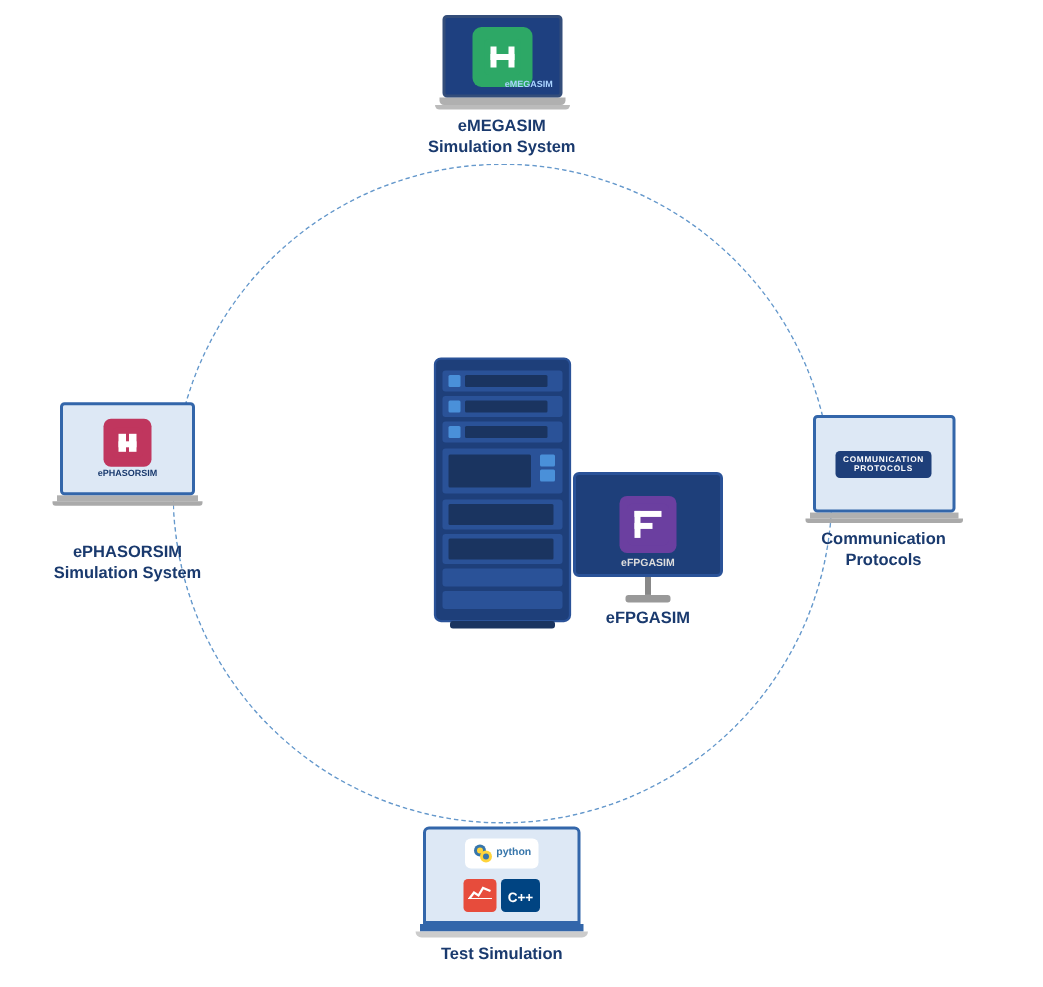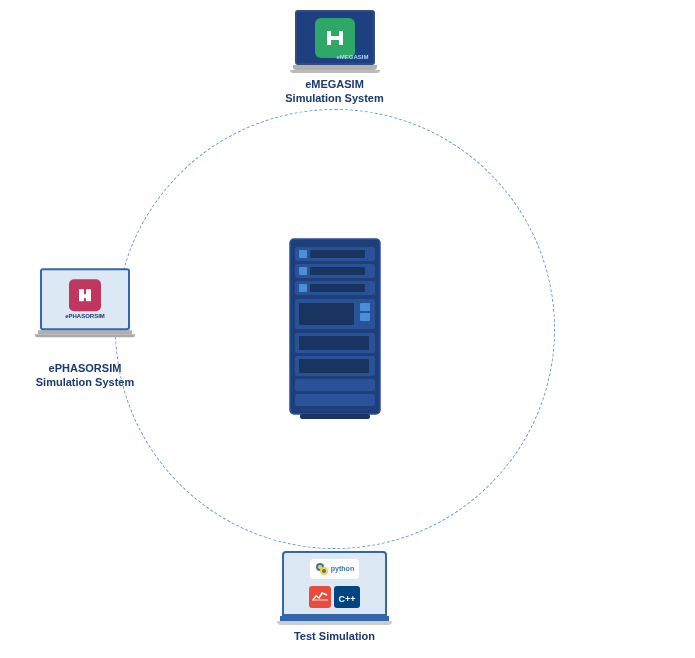--- a/index.html
+++ b/index.html
@@ -298,21 +298,59 @@
       </div>
       <div style="width:94px;height:4px;background:#b0b0b0;margin:0 auto;"></div>
       <div style="width:100px;height:3px;background:#aaa;border-radius:0 0 2px 2px;margin:0 auto;"></div>
     </div>
     <div class="node-label">
       <span>ePHASORSIM</span><br>
       <span>Simulation System</span>
     </div>
   </div>
 
-
+  <div class="node-communication">
+    <div class="emegasim-laptop">
+      <div class="laptop-box" style="width:95px;height:65px;background:#dde8f5;border-color:#3366aa;">
+        <div style="display:flex;flex-direction:column;align-items:center;justify-content:center;width:100%;height:100%;padding:4px;">
+          <div style="background:#1e3f7a;border-radius:3px;padding:3px 5px;text-align:center;">
+            <div style="font-size:5.5px;color:#fff;font-weight:bold;letter-spacing:0.5px;">COMMUNICATION</div>
+            <div style="font-size:5.5px;color:#fff;font-weight:bold;letter-spacing:0.5px;">PROTOCOLS</div>
+          </div>
+        </div>
+      </div>
+      <div style="width:99px;height:4px;background:#b0b0b0;margin:0 auto;"></div>
+      <div style="width:105px;height:3px;background:#aaa;border-radius:0 0 2px 2px;margin:0 auto;"></div>
+    </div>
+    <div class="node-label">
+      <span>Communication</span><br>
+      <span>Protocols</span>
+    </div>
+  </div>
+
+  <div class="node-efpgasim">
+
+    <div style="display:flex;flex-direction:column;align-items:center;">
+      <div class="monitor-screen" style="width:100px;height:70px;">
+        <div class="efpgasim-icon">
+          <svg width="30" height="30" viewBox="0 0 30 30">
+            <rect x="1" y="1" width="28" height="28" rx="4" fill="#6b3fa0"></rect>
+
+            <rect x="6" y="6" width="18" height="4" fill="white"></rect>
+            <rect x="6" y="6" width="4" height="18" fill="white"></rect>
+            <rect x="6" y="14" width="12" height="4" fill="white"></rect>
+          </svg>
+        </div>
+        <div style="position:absolute;bottom:3px;font-size:7px;color:#ddd;font-weight:bold;">eFPGASIM</div>
+      </div>
+      <div class="monitor-stand-v" style="height:12px;"></div>
+      <div class="monitor-stand-h" style="width:30px;height:5px;"></div>
+    </div>
+    <div class="node-label">eFPGASIM</div>
+  </div>
 
   <div class="node-testautomation">
 
     <div style="display:flex;flex-direction:column;align-items:center;">
       <div class="test-laptop-screen" style="width:105px;height:65px;">
 
         <div style="background:#fff;border-radius:4px;padding:3px 5px;display:flex;align-items:center;gap:2px;">
 
           <svg width="14" height="14" viewBox="0 0 14 14">
             <circle cx="5" cy="5" r="4" fill="#3776ab"></circle>

